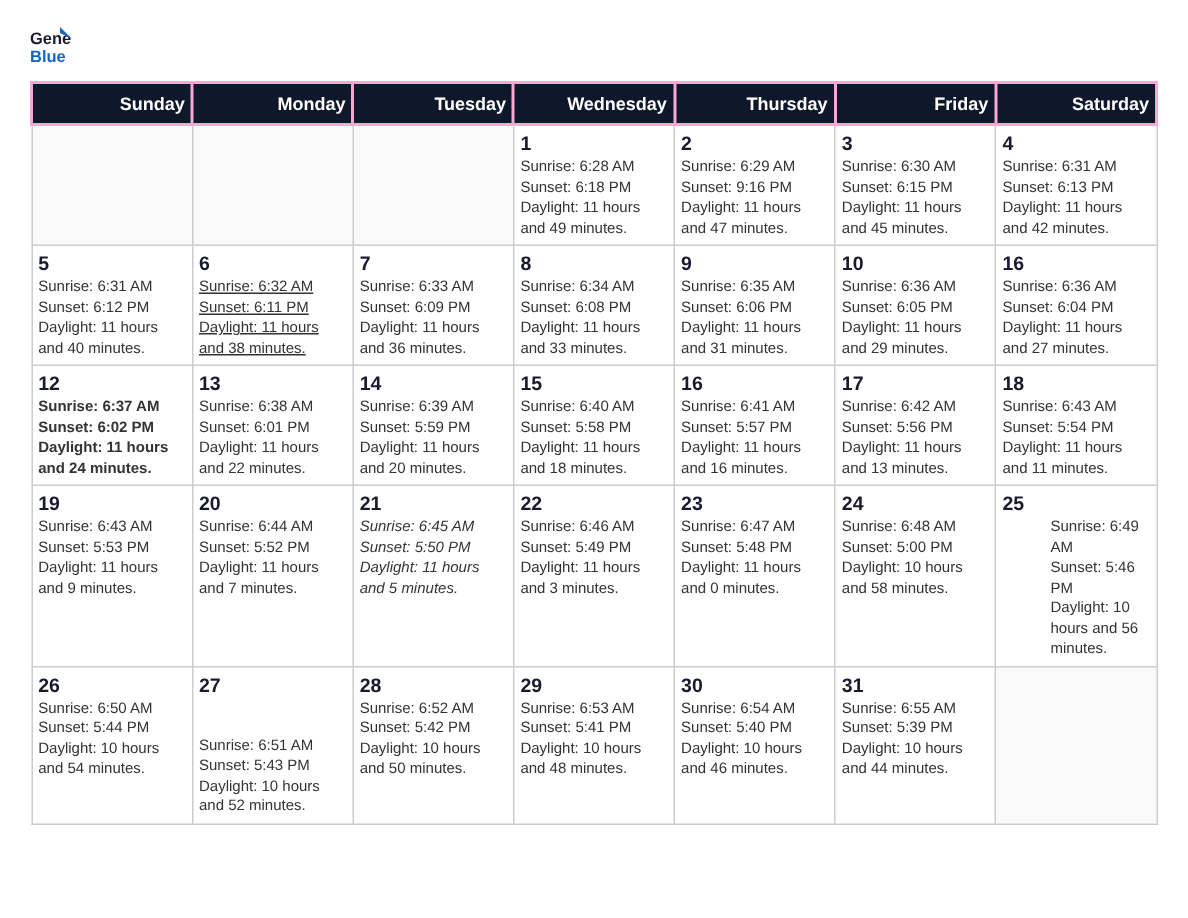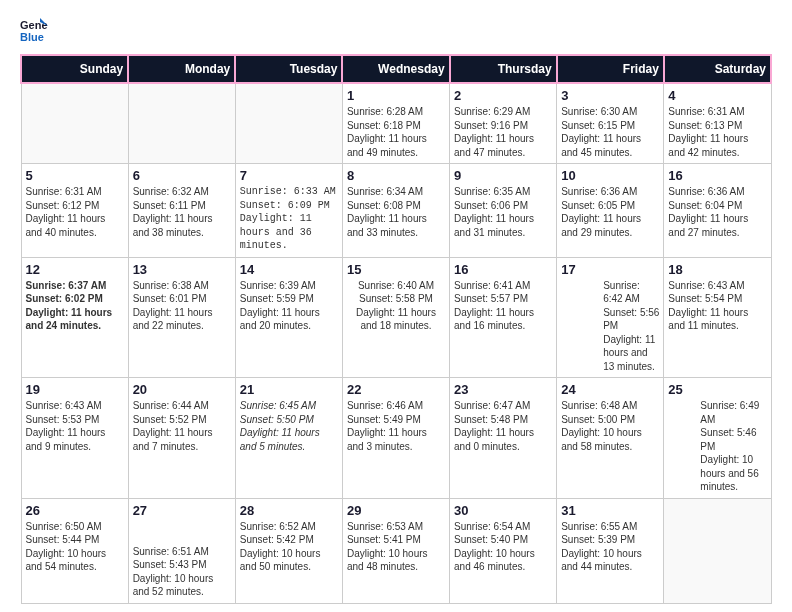--- a/index.html
+++ b/index.html
@@ -85,27 +85,27 @@
         </tr>
         <tr>
           <td>
             <div class="day-num">5</div>
             <div class="day-info" style="white-space: pre-line;">Sunrise: 6:31 AM
 Sunset: 6:12 PM
 Daylight: 11 hours and 40 minutes.</div>
           </td>
           <td>
             <div class="day-num">6</div>
-            <div class="day-info" style="white-space: pre-line;">Sunrise: 6:32 AM
+            <div class="day-info" style="white-space: pre-line; text-decoration: underline;">Sunrise: 6:32 AM
 Sunset: 6:11 PM
 Daylight: 11 hours and 38 minutes.</div>
           </td>
           <td>
             <div class="day-num">7</div>
-            <div class="day-info" style="white-space: pre-line; font-family: Liberation Mono, monospace;">Sunrise: 6:33 AM
+            <div class="day-info" style="white-space: pre-line;">Sunrise: 6:33 AM
 Sunset: 6:09 PM
 Daylight: 11 hours and 36 minutes.</div>
           </td>
           <td>
             <div class="day-num">8</div>
             <div class="day-info" style="white-space: pre-line;">Sunrise: 6:34 AM
 Sunset: 6:08 PM
 Daylight: 11 hours and 33 minutes.</div>
           </td>
           <td>
@@ -141,33 +141,33 @@
 Daylight: 11 hours and 22 minutes.</div>
           </td>
           <td>
             <div class="day-num">14</div>
             <div class="day-info" style="white-space: pre-line;">Sunrise: 6:39 AM
 Sunset: 5:59 PM
 Daylight: 11 hours and 20 minutes.</div>
           </td>
           <td>
             <div class="day-num">15</div>
-            <div class="day-info" style="white-space: pre-line; text-align: center;">Sunrise: 6:40 AM
+            <div class="day-info" style="white-space: pre-line;">Sunrise: 6:40 AM
 Sunset: 5:58 PM
 Daylight: 11 hours and 18 minutes.</div>
           </td>
           <td>
             <div class="day-num">16</div>
             <div class="day-info" style="white-space: pre-line;">Sunrise: 6:41 AM
 Sunset: 5:57 PM
 Daylight: 11 hours and 16 minutes.</div>
           </td>
           <td>
             <div class="day-num">17</div>
-            <div class="day-info" style="white-space: pre-line; margin-left: 42px;">Sunrise: 6:42 AM
+            <div class="day-info" style="white-space: pre-line;">Sunrise: 6:42 AM
 Sunset: 5:56 PM
 Daylight: 11 hours and 13 minutes.</div>
           </td>
           <td>
             <div class="day-num">18</div>
             <div class="day-info" style="white-space: pre-line;">Sunrise: 6:43 AM
 Sunset: 5:54 PM
 Daylight: 11 hours and 11 minutes.</div>
           </td>
         </tr>

